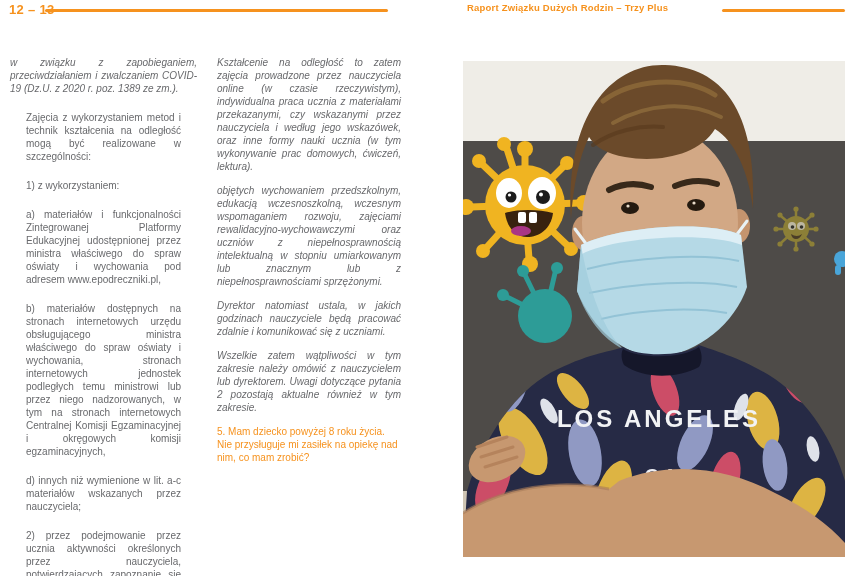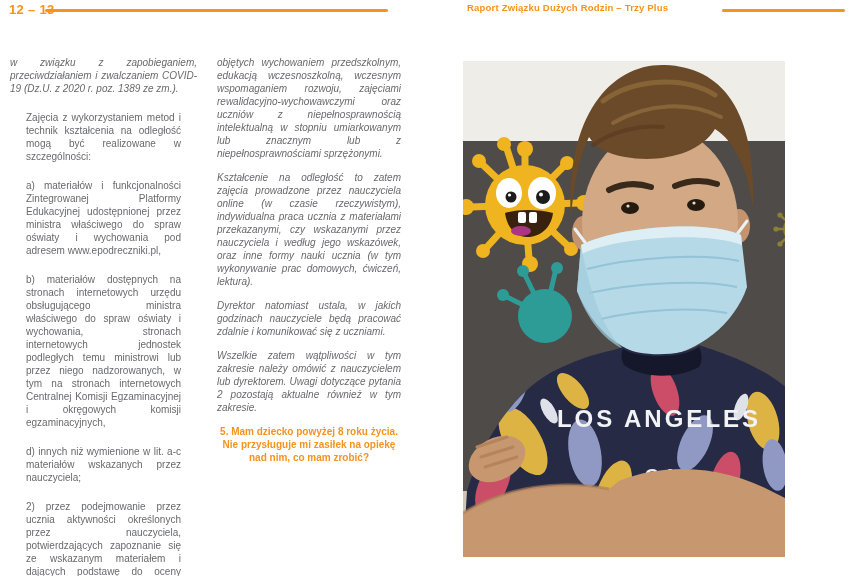--- a/index.html
+++ b/index.html
@@ -31,51 +31,52 @@
   
   .col {
     position:absolute; top:56px;
     font-size:10px; line-height:13px; text-align:justify;
     color:#68696c;
   }
   .col-left  { left:10px;  width:187px; }
   .col-mid   { left:217px; width:184px; }
   .para.normal  { margin:0 0 11px 0;font-style:italic; }
   .para.tight   { margin:16px; }
-  .para.heading { margin:4px 0 11px 0; color:#f6921e; font-weight:bold; text-align:center; }
+  .para.heading { margin:4px 0 11px 0; color:#f6921e; font-weight:normal; text-align:left; }
   
   .photo {
-    position:absolute; left:463px; top:61px; width:322px; height:496px;
+    position:absolute; left:463px; top:61px; width:382px; height:496px;
     overflow:hidden; background:#5eead4;
   }
   .photo svg { display:block; }
 </style>
 </head>
 <body>
 
 <header>
   <span class="hdr-num">12 – 13</span>
   <div class="hdr-rule-left"></div>
   <span class="hdr-title">Raport Związku Dużych Rodzin – Trzy Plus</span>
   <div class="hdr-rule-right"></div>
 </header>
 
 <main>
   <section class="col col-left">
       <p class="para normal">w związku z zapobieganiem, przeciwdziałaniem i zwalczaniem COVID-19 (Dz.U. z 2020 r. poz. 1389 ze zm.).</p>
       <p class="para tight">Zajęcia z wykorzystaniem metod i technik kształcenia na odległość mogą być realizowane w szczególności:</p>
+      <p class="para tight">1) z wykorzystaniem:</p>
       <p class="para tight">a) materiałów i funkcjonalności Zintegrowanej Platformy Edukacyjnej udostępnionej przez ministra właściwego do spraw oświaty i wychowania pod adresem www.epodreczniki.pl,</p>
       <p class="para tight">b) materiałów dostępnych na stronach internetowych urzędu obsługującego ministra właściwego do spraw oświaty i wychowania, stronach internetowych jednostek podległych temu ministrowi lub przez niego nadzorowanych, w tym na stronach internetowych Centralnej Komisji Egzaminacyjnej i okręgowych komisji egzaminacyjnych,</p>
       <p class="para tight">d) innych niż wymienione w lit. a-c materiałów wskazanych przez nauczyciela;</p>
       <p class="para tight">2) przez podejmowanie przez ucznia aktywności określonych przez nauczyciela, potwierdzających zapoznanie się ze wskazanym materiałem i dających podstawę do oceny pracy ucznia;</p>
       <p class="para tight">4) przez informowanie rodziców o dostępnych materiałach i możliwych formach ich realizacji przez dziecko lub ucznia w domu – w przypadku dzieci</p>
     </section>
   <section class="col col-mid">
+      <p class="para normal">Kształcenie na odległość to zatem zajęcia prowadzone przez nauczyciela online (w czasie rzeczywistym), indywidualna praca ucznia z materiałami przekazanymi, czy wskazanymi przez nauczyciela i według jego wskazówek, oraz inne formy nauki ucznia (w tym wykonywanie prac domowych, ćwiczeń, lektura).</p>
       <p class="para normal">objętych wychowaniem przedszkolnym, edukacją wczesnoszkolną, wczesnym wspomaganiem rozwoju, zajęciami rewalidacyjno-wychowawczymi oraz uczniów z niepełnosprawnością intelektualną w stopniu umiarkowanym lub znacznym lub z niepełnosprawnościami sprzężonymi.</p>
-      <p class="para normal">Kształcenie na odległość to zatem zajęcia prowadzone przez nauczyciela online (w czasie rzeczywistym), indywidualna praca ucznia z materiałami przekazanymi, czy wskazanymi przez nauczyciela i według jego wskazówek, oraz inne formy nauki ucznia (w tym wykonywanie prac domowych, ćwiczeń, lektura).</p>
       <p class="para normal">Dyrektor natomiast ustala, w jakich godzinach nauczyciele będą pracować zdalnie i komunikować się z uczniami.</p>
       <p class="para normal">Wszelkie zatem wątpliwości w tym zakresie należy omówić z nauczycielem lub dyrektorem. Uwagi dotyczące pytania 2 pozostają aktualne również w tym zakresie.</p>
       <p class="para heading">5. Mam dziecko powyżej 8 roku życia. Nie przysługuje mi zasiłek na opiekę nad nim, co mam zrobić?</p>
     </section>
 
   <figure class="photo">
     <svg width="382" height="496" viewBox="0 0 382 496" xmlns="http://www.w3.org/2000/svg">
       <defs>
         <clipPath id="shirtClip">
           <path d="M0 496 L4 430 C20 378 52 328 95 308 C128 292 150 290 160 286 C176 296 220 296 236 284 C252 290 282 298 312 318 C347 342 370 380 382 420 L382 496 Z"></path>

